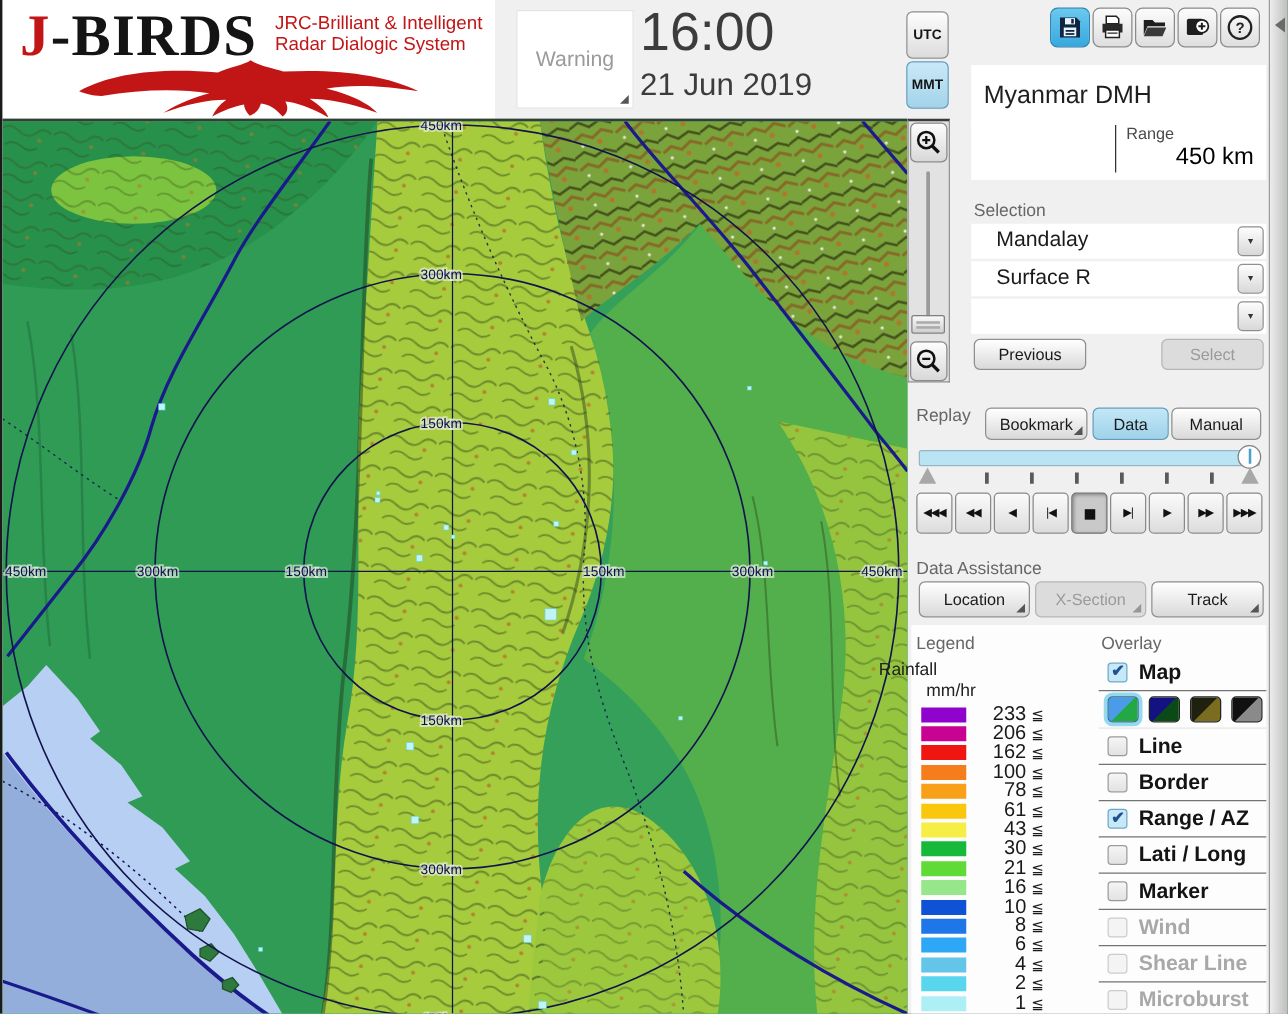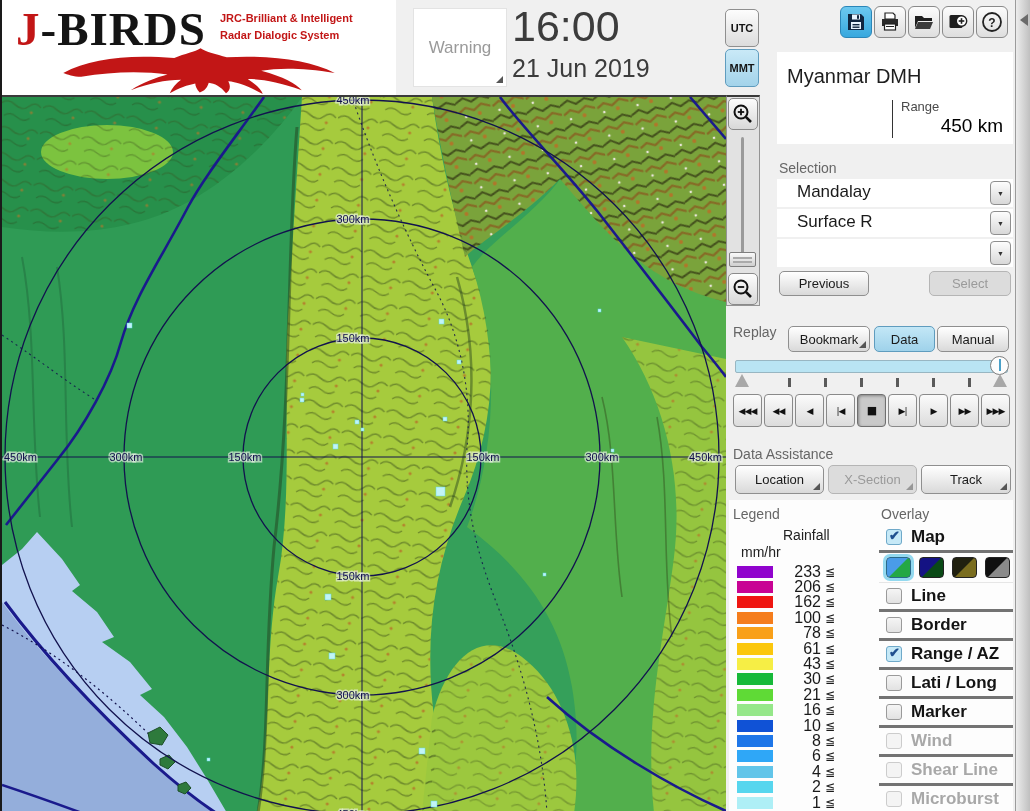--- a/index.html
+++ b/index.html
@@ -4,22 +4,22 @@
 <style>
   html,body{margin:0;padding:0;background:#888;}
   *{box-sizing:border-box;}
   .stage{position:relative;width:1030px;height:811px;background:#f0f0f0;overflow:hidden;
          font-family:"Liberation Sans",sans-serif;border-left:2px solid #1a1a1a;}
   
   .logo-box{position:absolute;left:0;top:0;width:394px;height:95px;background:#fff;}
   .logo-title{position:absolute;left:14px;top:2px;font-family:"Liberation Serif",serif;
               font-weight:bold;font-size:47px;color:#141414;letter-spacing:1px;}
   .logo-title .red{color:#c21616;}
-  .logo-sub{position:absolute;left:218px;top:10px;color:#c21616;font-weight:bold;
-            font-size:11px;line-height:17px;letter-spacing:0px;}
+  .logo-sub{position:absolute;left:218px;top:10px;color:#c21616;font-weight:normal;
+            font-size:15px;line-height:17px;letter-spacing:0px;}
   .eagle{position:absolute;left:12px;top:46px;}
   .warning-box{position:absolute;left:411px;top:8px;width:94px;height:79px;background:#fff;
                border:1px solid #e3e3e3;display:flex;align-items:center;justify-content:center;
                color:#9a9a9a;font-size:17px;}
   .corner{position:relative;}
   .corner:after{content:"";position:absolute;right:3px;bottom:3px;width:0;height:0;
                 border-style:solid;border-width:0 0 7px 7px;
                 border-color:transparent transparent #555 transparent;}
   .big-time{position:absolute;left:510px;top:2px;font-size:43px;color:#3c3c3c;}
   .big-date{position:absolute;left:510px;top:54px;font-size:25px;color:#3c3c3c;}
@@ -80,21 +80,21 @@
   .pb{width:29px;height:33px;border:1px solid #8a8a8a;border-radius:4px;
       background:linear-gradient(#fbfbfb,#dcdcdc);display:flex;align-items:center;justify-content:center;
       font-size:9px;letter-spacing:-1px;color:#111;padding:0;font-family:"DejaVu Sans",sans-serif;}
   .pb.pressed{background:#c9c9c9;border-color:#6f6f6f;box-shadow:inset 1px 1px 3px rgba(0,0,0,.35);font-size:11px;}
   .bottom-panel{position:absolute;left:727px;top:500px;width:284px;height:311px;background:#fdfdfd;}
   .lg-row{display:flex;align-items:center;height:15.4px;}
   .lg-sw{width:36px;height:12px;margin-right:6px;flex:0 0 auto;}
   .lg-val{width:42px;text-align:right;font-size:16px;color:#1a1a1a;}
   .lg-sfx{margin-left:4px;font-size:12px;color:#1a1a1a;font-family:"DejaVu Sans",sans-serif;}
   .ov-rows{position:absolute;left:877px;top:524px;width:134px;}
-  .ov-row{display:flex;align-items:center;height:29px;border-bottom:3px solid #737373;padding-left:7px;}
+  .ov-row{display:flex;align-items:center;height:29px;border-bottom:1px solid #737373;padding-left:7px;}
   .ov-row .ov-lab{margin-left:9px;font-size:17px;font-weight:bold;color:#141414;white-space:nowrap;}
   .ov-row.disabled .ov-lab{color:#a8a8a8;}
   .cb{width:16px;height:16px;border:1px solid #9a9a9a;border-radius:3px;
       background:linear-gradient(#f5f5f5,#e2e2e2);position:relative;flex:0 0 auto;}
   .cb.checked{background:#c6e9f7;border-color:#6fa9c9;}
   .cb.checked:after{content:"✔";position:absolute;left:2px;top:-2px;font-size:13px;color:#20508f;font-weight:bold;}
   .cb.disabled{background:#f4f4f4;border-color:#cccccc;}
   .ov-swrow{display:flex;align-items:center;height:30px;gap:8px;padding-left:7px;border-bottom:1px solid #e6e6e6;}
   .ov-sw{width:25px;height:21px;border:1px solid #222;border-radius:4px;}
   .ov-sw.sel{box-shadow:0 0 0 3px #93d9ef;border-color:#2a6a8a;}
@@ -369,21 +369,21 @@
     </div>
   <div class="btn corner disabled" style="left:826px;top:465px;width:89px;height:29px;">
       <span>X-Section</span>
     </div>
   <div class="btn corner" style="left:919px;top:465px;width:90px;height:29px;">
       <span>Track</span>
     </div>
 
   <div class="bottom-panel"></div>
   <div class="sec-label" style="left:731px;top:506px;">Legend</div>
-  <div style="position:absolute;left:781px;top:527px;font-size:14px;color:#222;">Rainfall</div>
+  <div style="position:absolute;left:701px;top:527px;font-size:14px;color:#222;">Rainfall</div>
   <div style="position:absolute;left:739px;top:544px;font-size:14px;color:#222;">mm/hr</div>
   <div id="legend-rows" style="position:absolute;left:735px;top:564px;width:132px;">
       <div class="lg-row">
         <span class="lg-sw" style="background: rgb(144, 3, 205);"></span>
         <span class="lg-val">233</span>
         <span class="lg-sfx">≦</span>
       </div>
       <div class="lg-row">
         <span class="lg-sw" style="background: rgb(200, 3, 148);"></span>
         <span class="lg-val">206</span>

